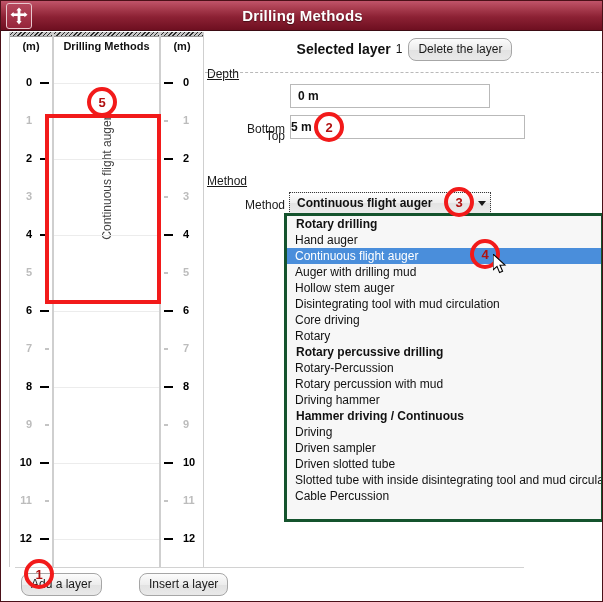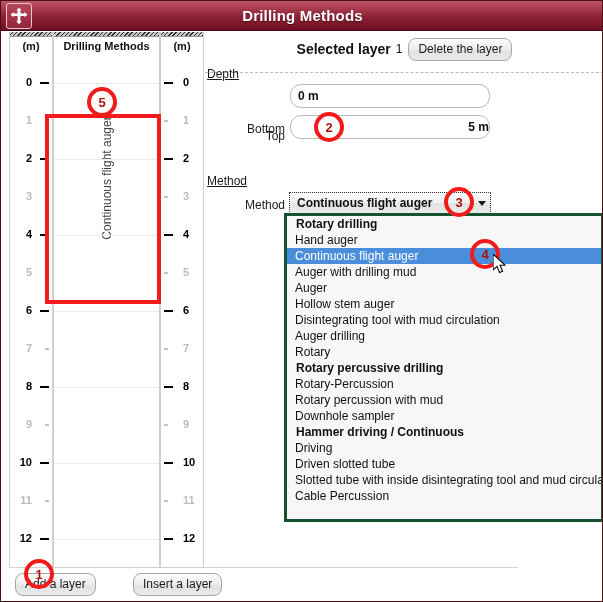--- a/index.html
+++ b/index.html
@@ -186,35 +186,35 @@
   }
   #lbl-top    { left: 0px; top: 59px; margin-top: 38px; }
   #lbl-bottom { left: 0px; top: 90px; }
   #lbl-method { left: 0px; top: 166px; }
 
   .txtfield {
     position: absolute;
     height: 24px;
     background: #ffffff;
     border: 1px solid #b9b9b9;
-    border-radius: 11px;
+    border-radius: 0;
     font-size: 12px;
     font-weight: bold;
     color: #111;
     font-family: "Liberation Sans", sans-serif;
   }
   #fld-top {
     left: 85px; top: 52px; width: 200px;
     padding: 0 0 0 7px; line-height: 22px;
     text-align: left;
   }
   #fld-bottom {
-    left: 85px; top: 83px; width: 200px;
+    left: 85px; top: 83px; width: 235px;
     line-height: 22px;
-    text-align: right;
+    text-align: left;
   }
 
   
   #combo {
     position: absolute;
     left: 84px; top: 160px;
     width: 202px; height: 22px;
     background: linear-gradient(to bottom, #fdfdfd 0%, #efefef 48%, #e3e3e3 50%, #ebebeb 100%);
     border: 1px dotted #3a3a3a;
     display: flex; align-items: center;
@@ -256,21 +256,21 @@
     color: #111;
     padding-left: 8px;
     white-space: nowrap;
     overflow: hidden;
   }
   .dd-item.hdr { font-weight: bold; padding-left: 9px; }
   .dd-item.sel { background: #4a8edb; color: #ffffff; }
 
   
   #bottombar {
-    position: absolute; left: 8px; top: 566px;
+    position: absolute; left: 14px; top: 566px;
     width: 509px; height: 35px;
     background: #ffffff;
     border-top: 1px solid #d2d2d2;
   }
   #btn-add    { position: absolute; left: 6px;  top: 5px; }
   #btn-insert { position: absolute; left: 79px; top: 5px; margin-left: 45px; }
 
   
   .marker {
     position: absolute;
@@ -478,31 +478,31 @@
           <i></i>
         </span>
     </div>
   </div>
 
   <div id="dropdown">
       <div class="dd-item hdr">Rotary drilling</div>
       <div class="dd-item">Hand auger</div>
       <div class="dd-item sel">Continuous flight auger</div>
       <div class="dd-item">Auger with drilling mud</div>
-      <div class="dd-item">Auger</div>
       <div class="dd-item">Hollow stem auger</div>
       <div class="dd-item">Disintegrating tool with mud circulation</div>
-      <div class="dd-item">Auger drilling</div>
+      <div class="dd-item">Core driving</div>
       <div class="dd-item">Rotary</div>
       <div class="dd-item hdr">Rotary percussive drilling</div>
       <div class="dd-item">Rotary-Percussion</div>
       <div class="dd-item">Rotary percussion with mud</div>
-      <div class="dd-item">Downhole sampler</div>
+      <div class="dd-item">Driving hammer</div>
       <div class="dd-item hdr">Hammer driving / Continuous</div>
       <div class="dd-item">Driving</div>
+      <div class="dd-item">Driven sampler</div>
       <div class="dd-item">Driven slotted tube</div>
       <div class="dd-item">Slotted tube with inside disintegrating tool and mud circula</div>
       <div class="dd-item">Cable Percussion</div>
     </div>
 
   <div id="bottombar">
     <button class="btn" id="btn-add">Add a layer</button>
     <button class="btn" id="btn-insert">Insert a layer</button>
   </div>
 

